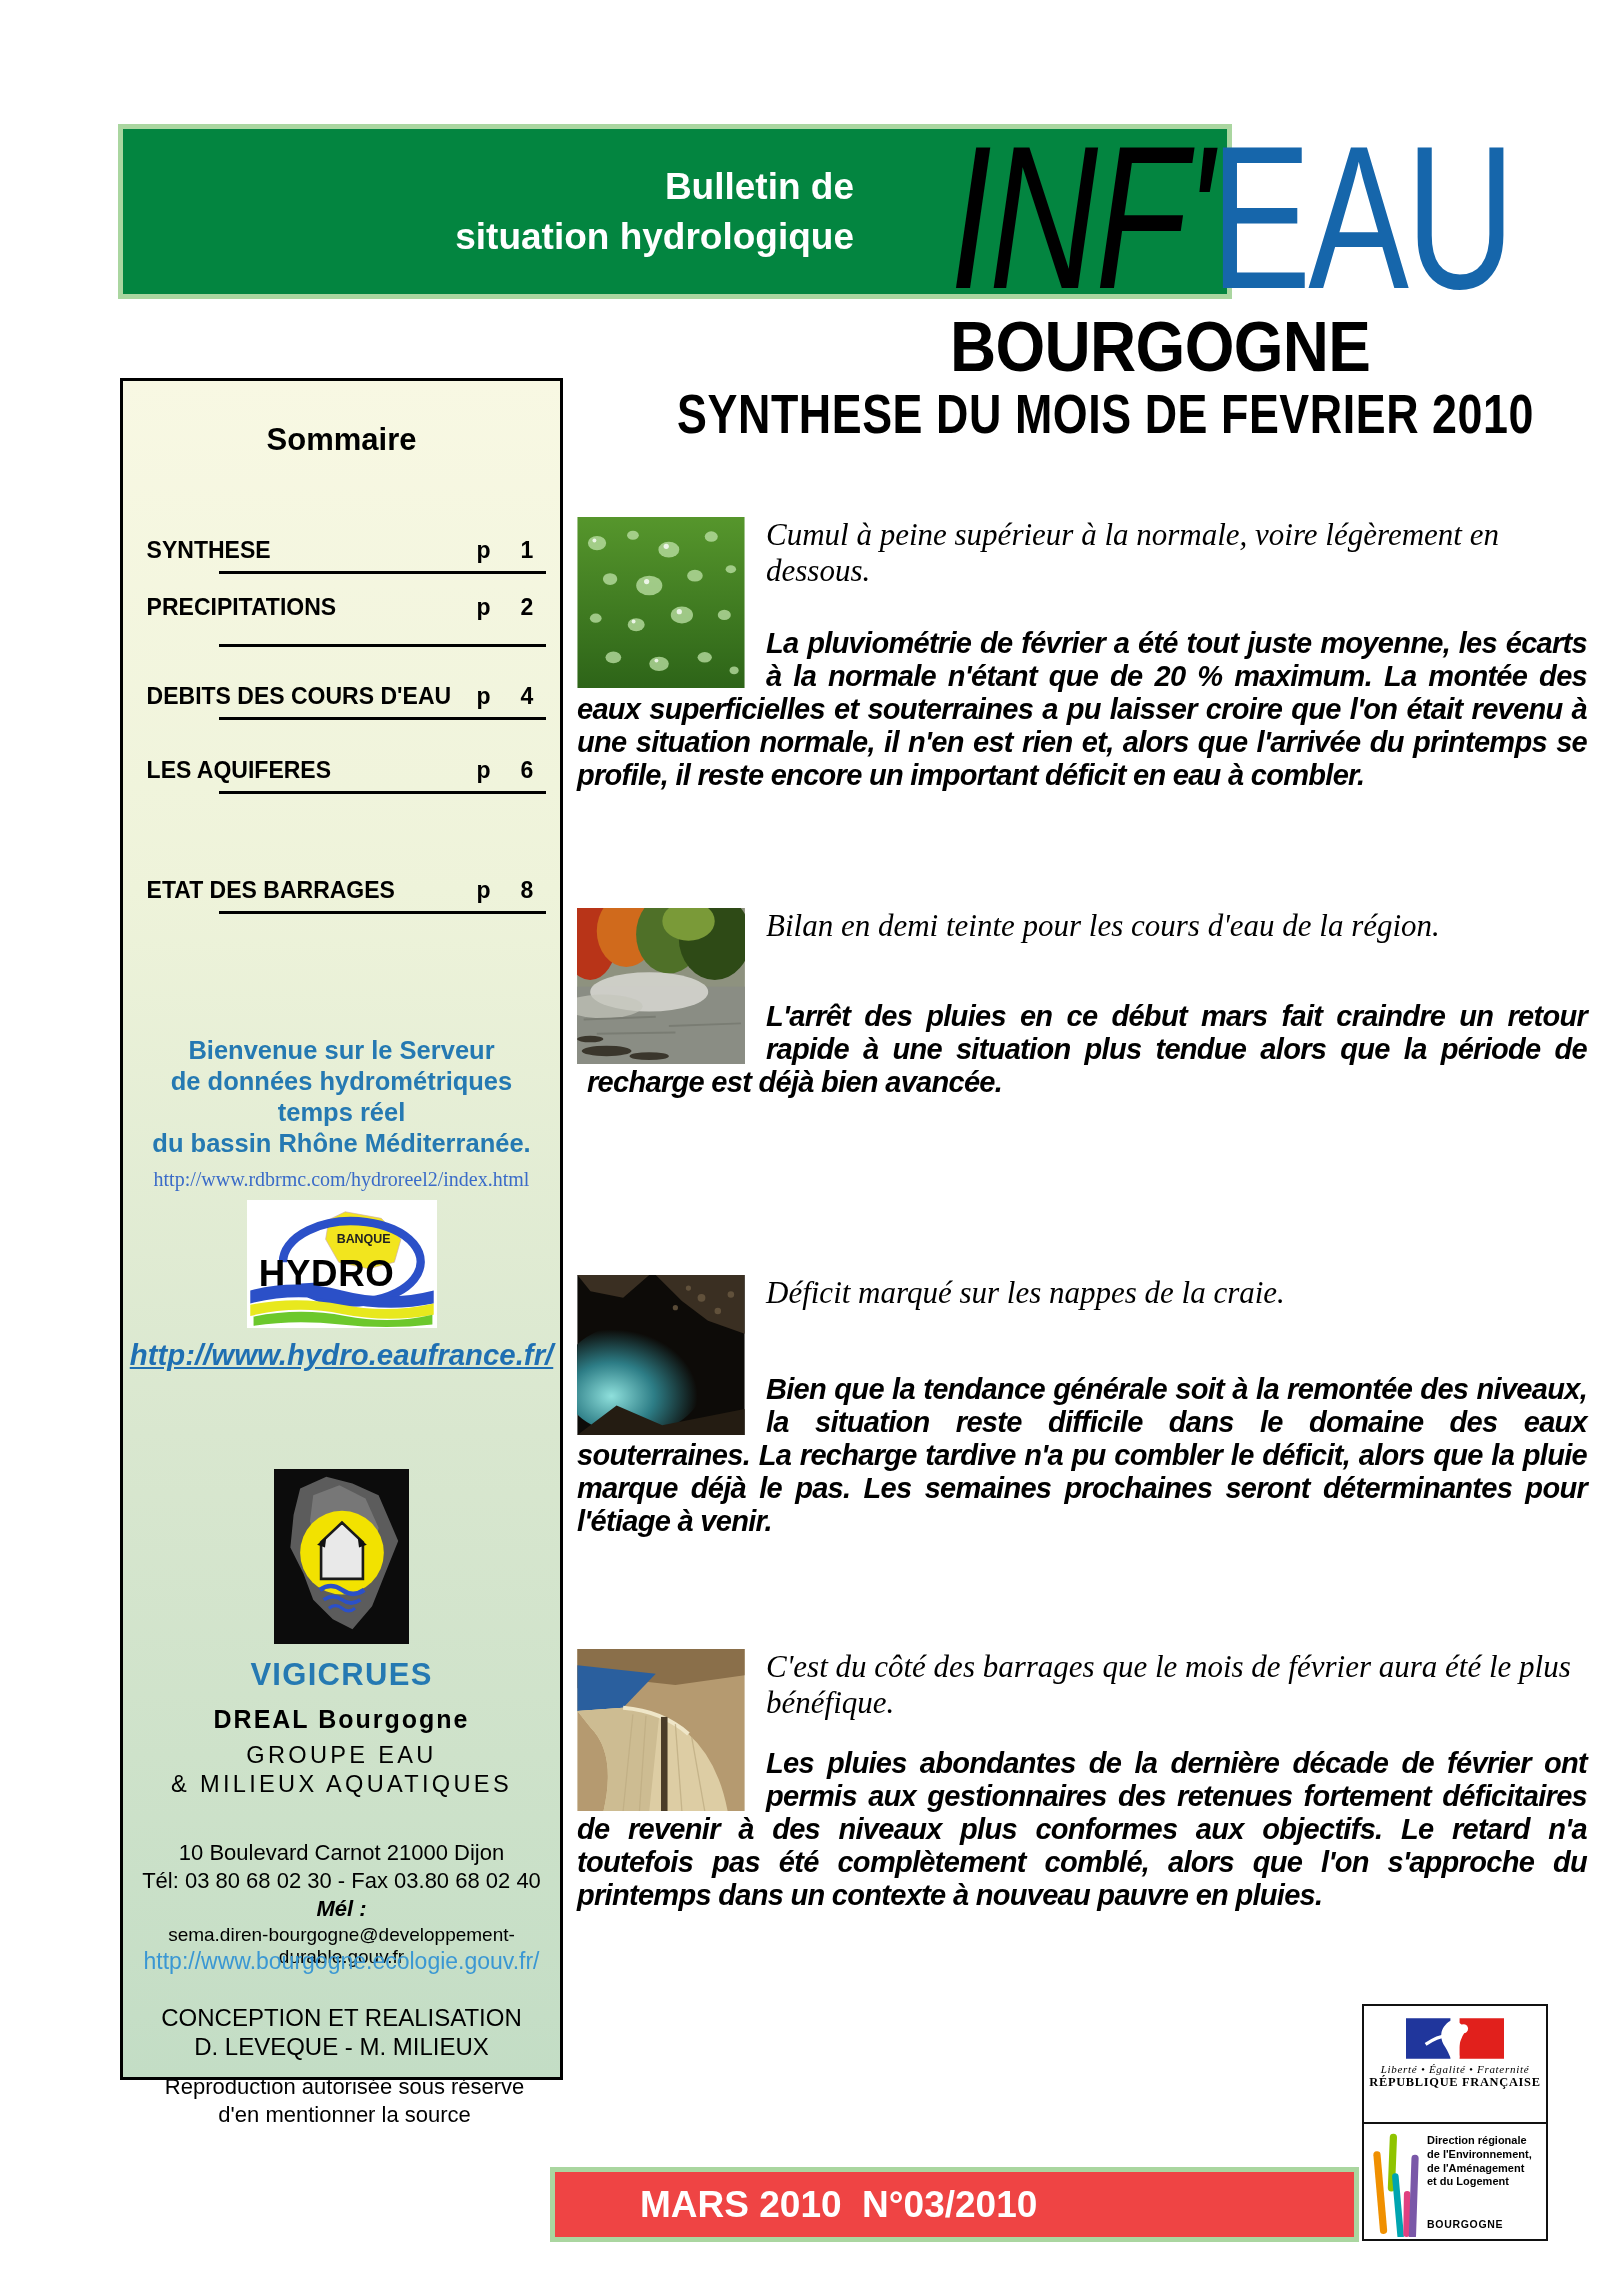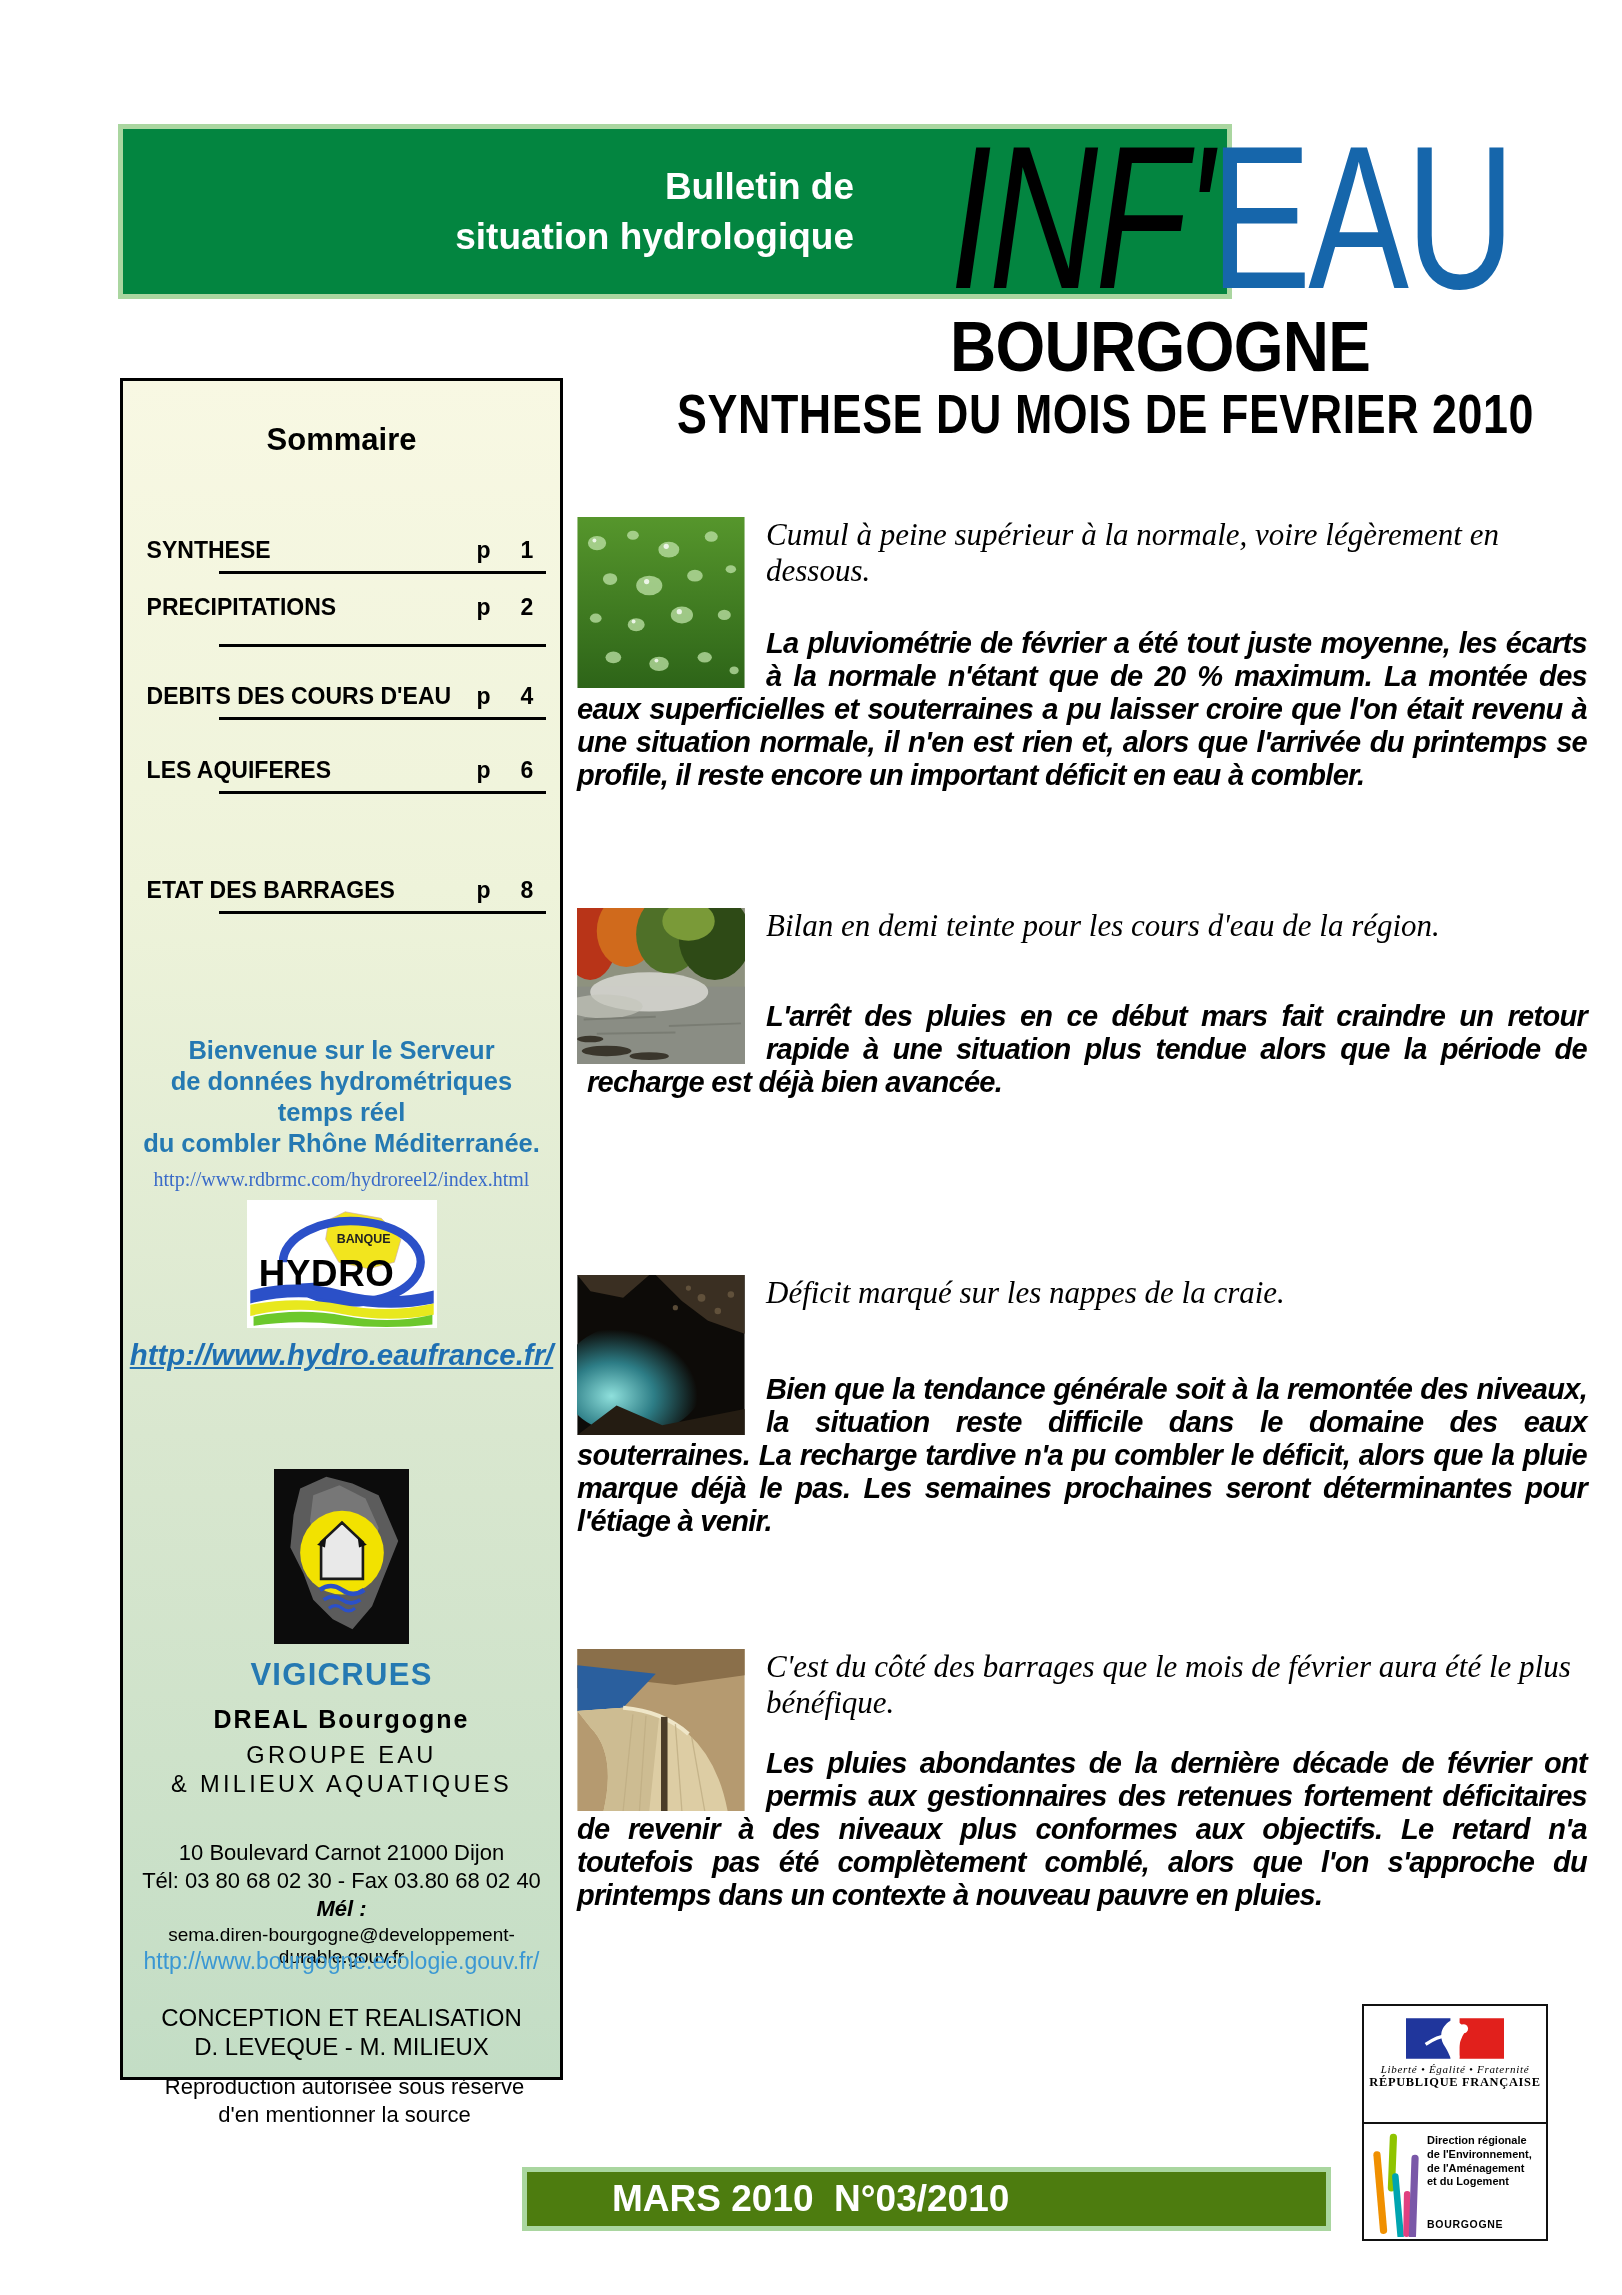--- a/index.html
+++ b/index.html
@@ -65,22 +65,22 @@
   .sec-img{float:left;width:168px;margin-right:21px;overflow:hidden;}
   .sec-img svg{display:block;width:100%;height:100%;}
   .i1{height:171px;} .i2{height:156px;} .i3{height:160px;} .i4{height:162px;}
   .sec-headline{font-family:"Liberation Serif",serif;font-style:italic;
       font-size:31px;line-height:36px;}
   .sec-body{font-weight:bold;font-style:italic;font-size:29px;line-height:33px;
       text-align:justify;letter-spacing:-0.7px;}
   .b1{margin-top:38px;} .b2{margin-top:56px;margin-left:10px;} .b3{margin-top:62px;} .b4{margin-top:26px;}
 
   
-  .footer-banner{position:absolute;left:522px;top:2167px;width:809px;height:64px;
-      background:#4d7c0f;border:5.2px solid #aad6a0;box-sizing:border-box;}
+  .footer-banner{position:absolute;left:550px;top:2167px;width:809px;height:75px;
+      background:#ef4444;border:5.2px solid #aad6a0;box-sizing:border-box;}
   .footer-banner span{position:absolute;left:85px;top:50%;transform:translateY(-50%);
       color:#fff;font-weight:bold;font-size:37px;white-space:pre;}
 
   .gov-box{position:absolute;left:1362px;top:2004px;width:186px;height:237px;
       border:2.6px solid #111;background:#fff;box-sizing:border-box;}
   .rf-cell{position:absolute;top:0;left:0;right:0;height:116px;border-bottom:2.6px solid #111;
       text-align:center;}
   .rf-flag{margin:11.8px auto 3.9px auto;width:98px;height:41px;display:block;}
   .rf-motto{font-family:Liberation Serif, serif;font-style:italic;font-size:11px;letter-spacing:0.7px;}
   .rf-republic{font-family:"Liberation Serif",serif;font-size:12.4px;font-weight:bold;letter-spacing:0.7px;}
@@ -141,21 +141,21 @@
       <span class="toc-label">ETAT DES BARRAGES</span>
       <span class="toc-p">p</span>
       <span class="toc-num">8</span>
     </div>
     <div class="toc-line" style="top:530px"></div>
 
     <div class="bienvenue">
       <div>Bienvenue sur le Serveur</div>
       <div>de données hydrométriques</div>
       <div>temps réel</div>
-      <div>du combler Rhône Méditerranée.</div>
+      <div>du bassin Rhône Méditerranée.</div>
     </div>
     <div class="server-url">http://www.rdbrmc.com/hydroreel2/index.html</div>
 
     <div class="hydro-logo">
       <svg viewBox="0 0 290 195" xmlns="http://www.w3.org/2000/svg">
         <rect width="290" height="195" fill="#ffffff"></rect>
         <polygon points="150,18 205,28 235,60 225,95 185,105 140,95 120,60 125,30" fill="#f2e51e" stroke="#caa" stroke-width="1"></polygon>
         <path d="M55,95 a105,62 0 1 1 40,48" fill="none" stroke="#2b50c8" stroke-width="13"></path>
         <polygon points="95,150 75,128 108,126" fill="#2b50c8"></polygon>
         <text x="178" y="66" font-size="19" font-weight="bold" font-family="Liberation Sans, sans-serif" text-anchor="middle" fill="#222">BANQUE</text>

